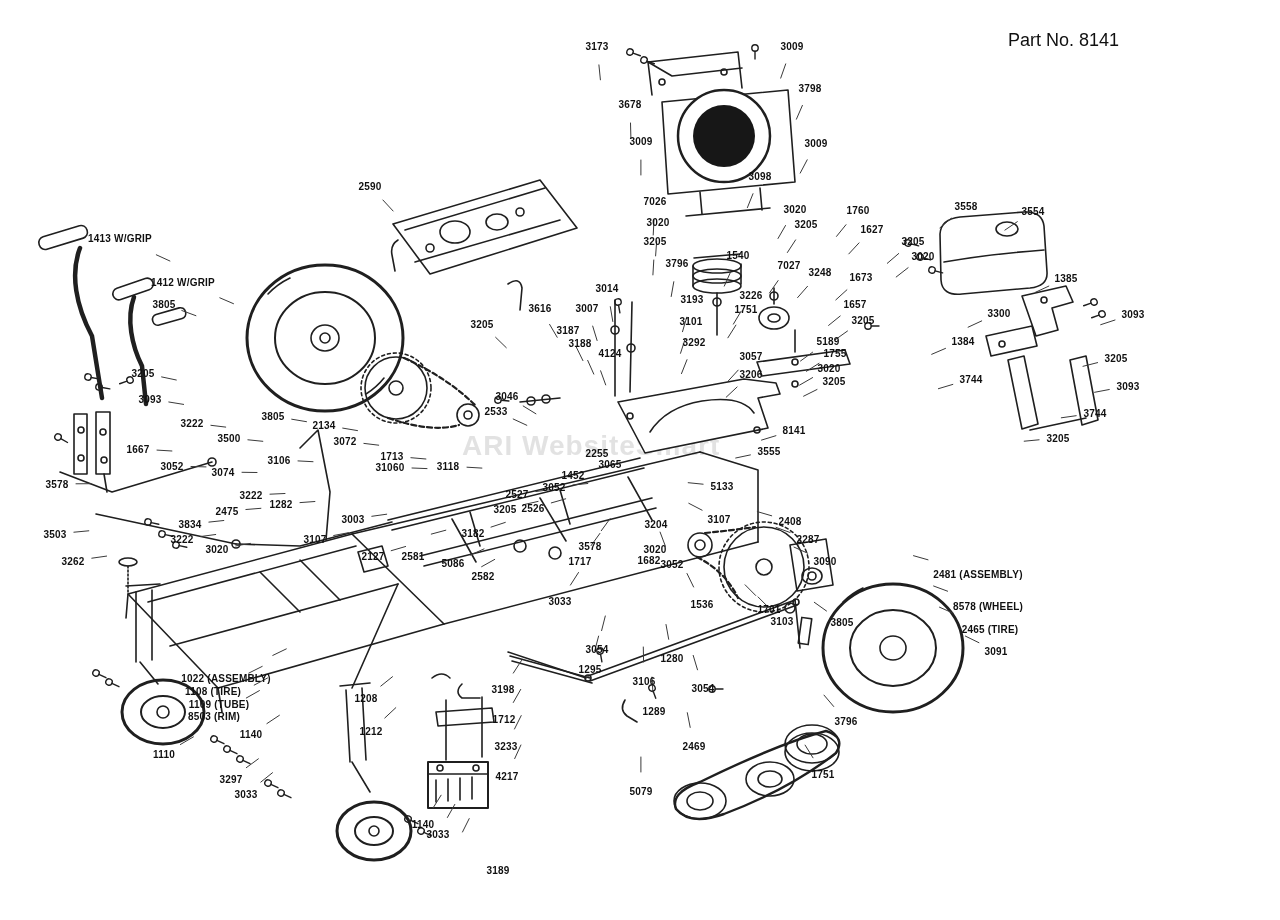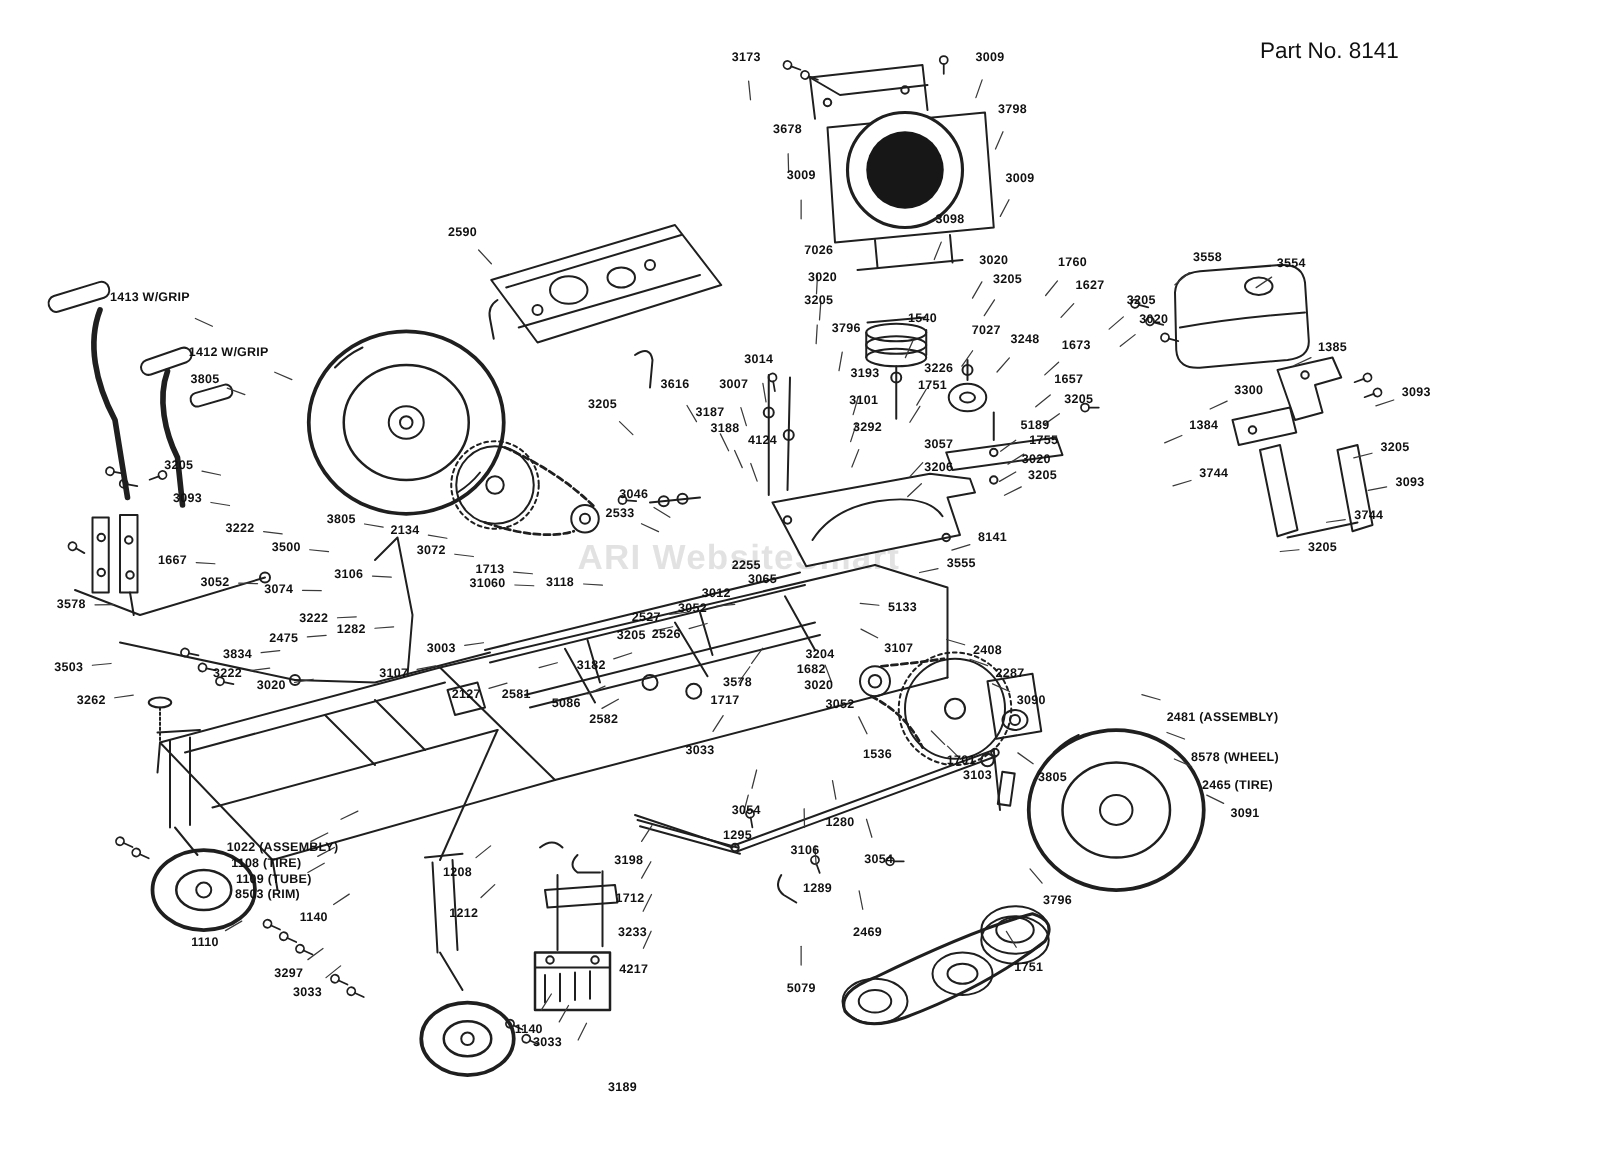--- a/index.html
+++ b/index.html
@@ -510,32 +510,32 @@
       <div class="part-label" style="left: 496px; top: 411px;">2533</div>
       <div class="part-label" style="left: 345px; top: 441px;">3072</div>
       <div class="part-label" style="left: 279px; top: 460px;">3106</div>
       <div class="part-label" style="left: 392px; top: 456px;">1713</div>
       <div class="part-label" style="left: 390px; top: 467px;">31060</div>
       <div class="part-label" style="left: 448px; top: 466px;">3118</div>
       <div class="part-label" style="left: 597px; top: 453px;">2255</div>
       <div class="part-label" style="left: 610px; top: 464px;">3065</div>
       <div class="part-label" style="left: 794px; top: 430px;">8141</div>
       <div class="part-label" style="left: 769px; top: 451px;">3555</div>
-      <div class="part-label" style="left: 573px; top: 475px;">3012</div>
+      <div class="part-label" style="left: 573px; top: 475px;">1452</div>
       <div class="part-label" style="left: 517px; top: 494px;">2527</div>
       <div class="part-label" style="left: 554px; top: 487px;">3052</div>
       <div class="part-label" style="left: 722px; top: 486px;">5133</div>
       <div class="part-label" style="left: 505px; top: 509px;">3205</div>
       <div class="part-label" style="left: 533px; top: 508px;">2526</div>
       <div class="part-label" style="left: 353px; top: 519px;">3003</div>
       <div class="part-label" style="left: 473px; top: 533px;">3182</div>
       <div class="part-label" style="left: 656px; top: 524px;">3204</div>
       <div class="part-label" style="left: 719px; top: 519px;">3107</div>
       <div class="part-label" style="left: 790px; top: 521px;">2408</div>
-      <div class="part-label" style="left: 649px; top: 536px; text-align: right;">1682</div>
+      <div class="part-label" style="left: 649px; top: 560px; text-align: right;">1682</div>
       <div class="part-label" style="left: 808px; top: 539px;">2287</div>
       <div class="part-label" style="left: 315px; top: 539px;">3107</div>
       <div class="part-label" style="left: 413px; top: 539px; margin-top: 17px;">2581</div>
       <div class="part-label" style="left: 590px; top: 546px;">3578</div>
       <div class="part-label" style="left: 655px; top: 549px;">3020</div>
       <div class="part-label" style="left: 825px; top: 561px;">3090</div>
       <div class="part-label" style="left: 373px; top: 556px;">2127</div>
       <div class="part-label" style="left: 453px; top: 563px;">5086</div>
       <div class="part-label" style="left: 672px; top: 564px;">3052</div>
       <div class="part-label" style="left: 580px; top: 561px;">1717</div>

